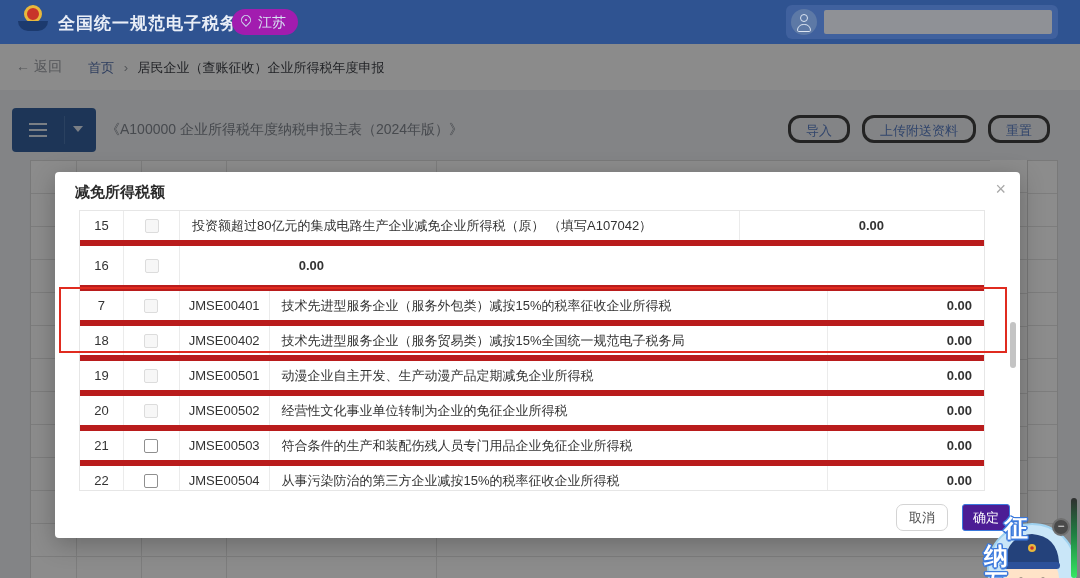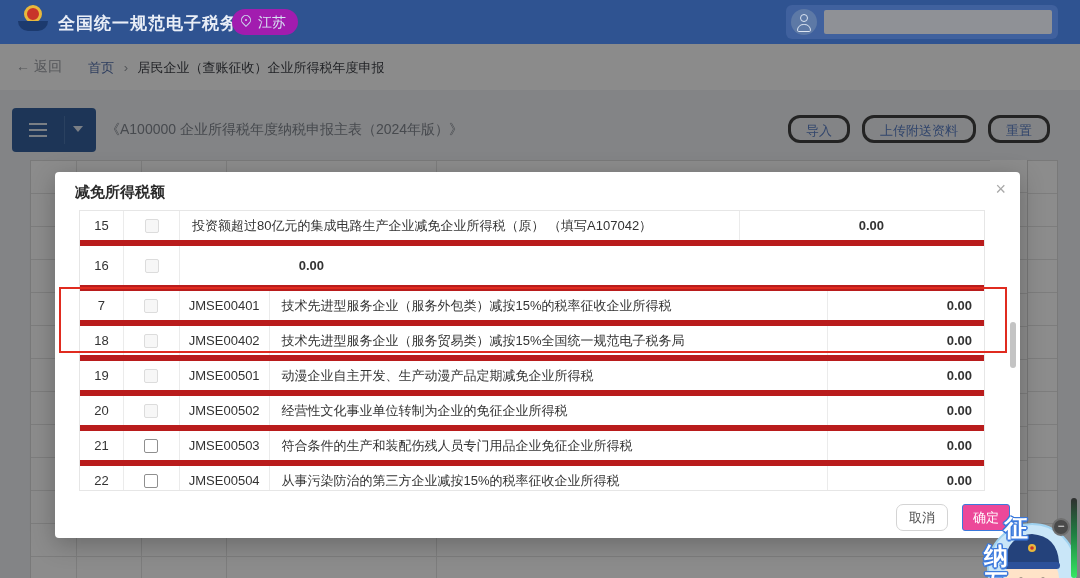--- a/index.html
+++ b/index.html
@@ -73,21 +73,21 @@
   .td.desc { width:560px; padding:5px 12px; line-height:19px; }
   .td.val  { width:156px; justify-content:flex-end; padding-right:12px; border-right:none;font-weight:bold; }
   .checkbox { width:14px; height:14px; border:1px solid #8f8f8f; border-radius:2px; background:#fff; }
   .checkbox.disabled { border-color:#dcdcdc; background:#f7f7f7; }
   .red-box { position:absolute; left:4px; top:115px; width:948px; height:66px;
     border:2px solid #e02b1f; z-index:12; pointer-events:none; }
   .mscrollbar { position:absolute; right:4px; top:150px; width:6px; height:46px; background:#c4c4c4; border-radius:3px; }
   .modal-footer { position:absolute; right:10px; bottom:7px; display:flex; gap:14px; }
   .btn-cancel { width:52px; height:27px; background:#fff; border:1px solid #d4d4d4; border-radius:7px;
     font-size:13px; color:#4a4a4a; }
-  .btn-confirm { width:48px; height:27px; background:#ec4899; border:1px solid #3b79dc; border-radius:3px;
+  .btn-confirm { width:48px; height:27px; background:#4c1d95; border:1px solid #3b79dc; border-radius:3px;
     font-size:13px; color:#fff; }
 
   
   .mascot { position:absolute; left:980px; top:510px; width:100px; height:68px; z-index:20; }
   .mascot-chars span { position:absolute; font-size:24px; font-weight:bold; color:#fff;
     text-shadow:-1.5px 0 #3b79dc, 1.5px 0 #3b79dc, 0 -1.5px #3b79dc, 0 1.5px #3b79dc,
       -1px -1px #3b79dc, 1px 1px #3b79dc, -1px 1px #3b79dc, 1px -1px #3b79dc; z-index:22; }
   .mascot-chars span:nth-child(1) { left:24px; top:2px; }
   .mascot-chars span:nth-child(2) { left:4px;  top:30px; }
   .mascot-chars span:nth-child(3) { left:5px;  top:57px; }

